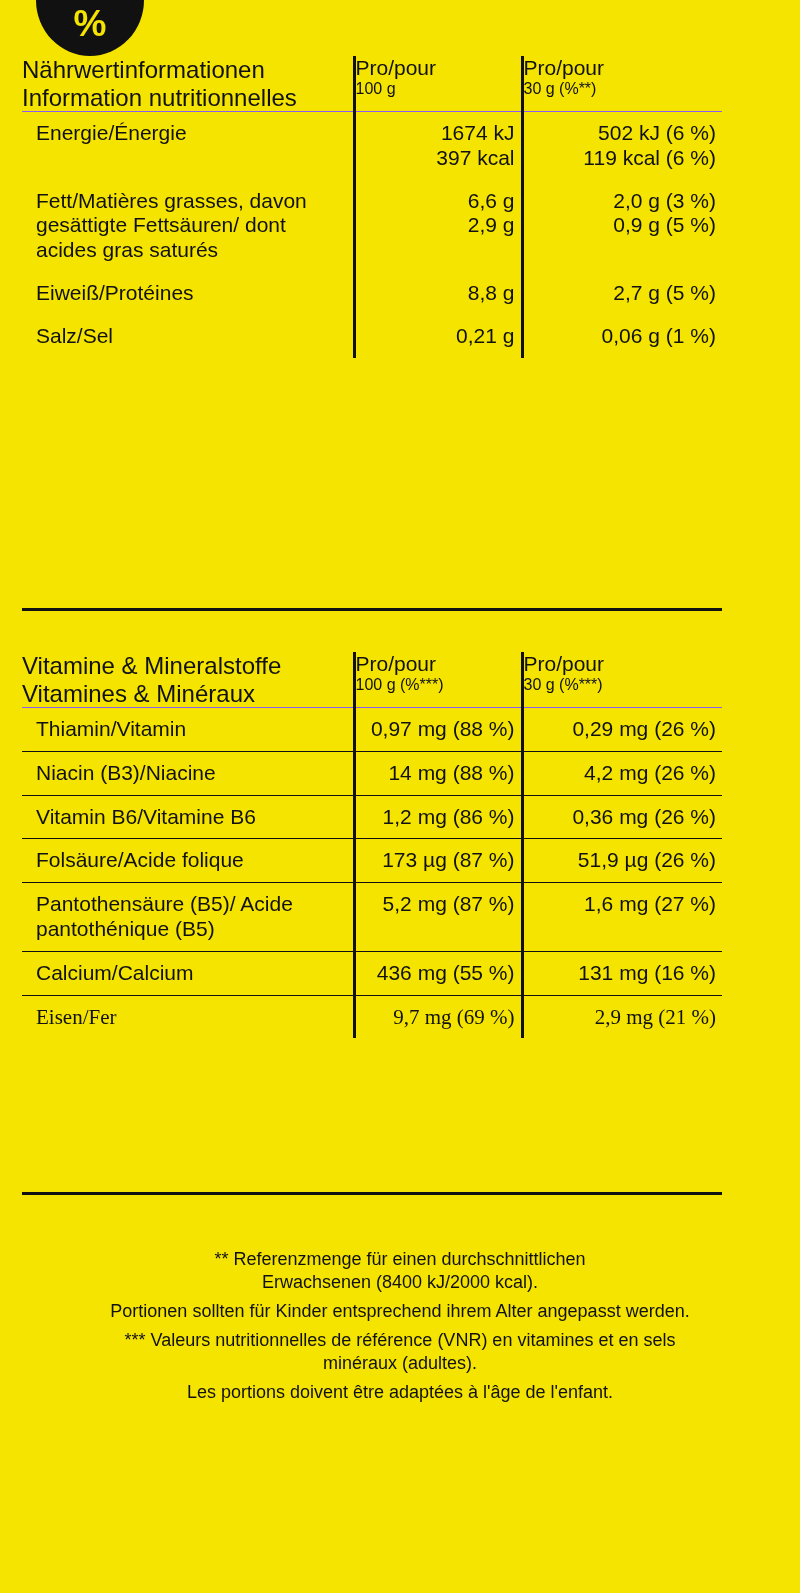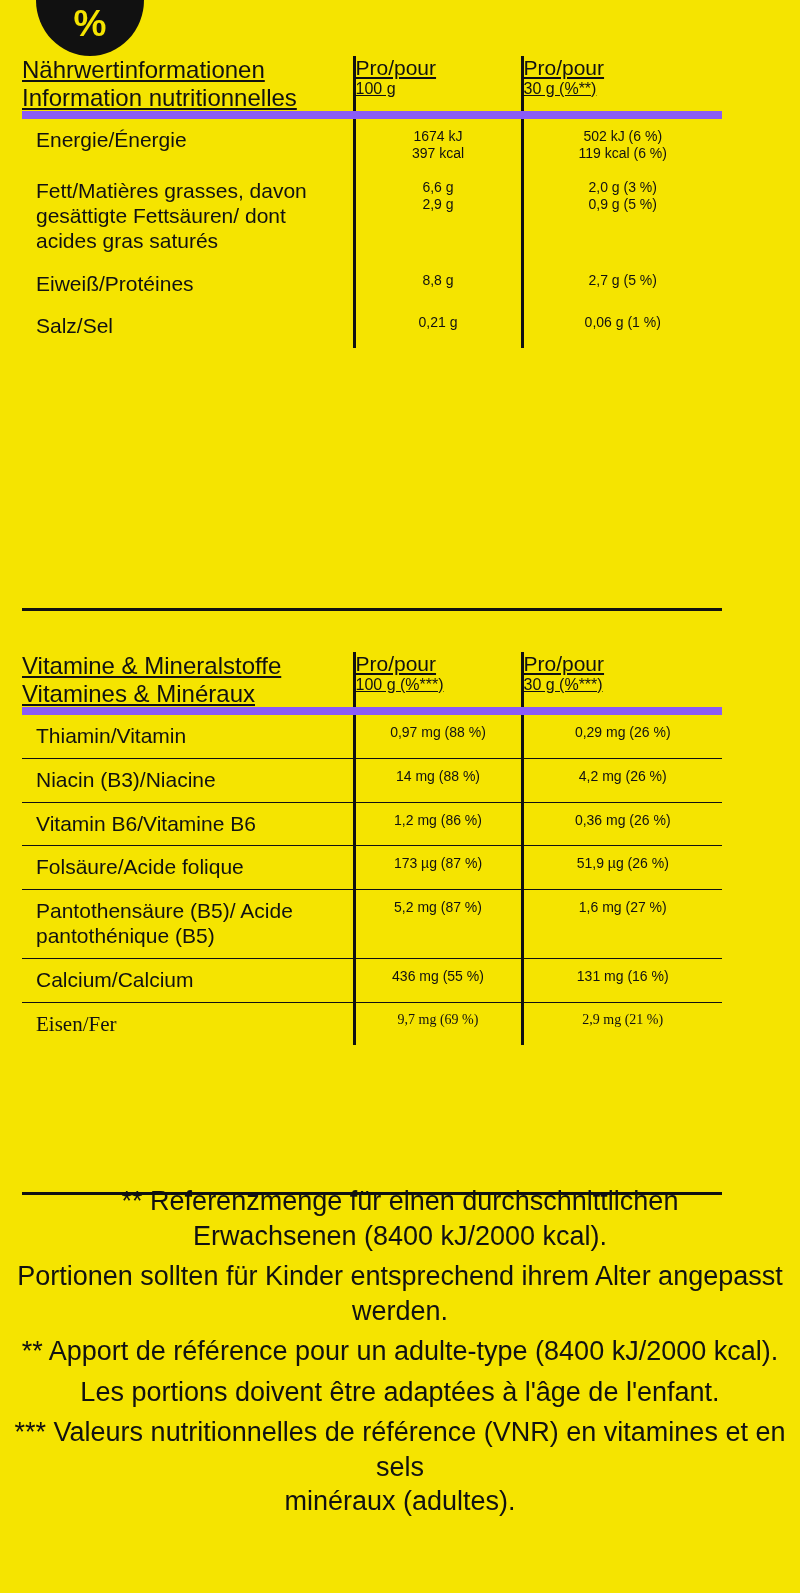--- a/index.html
+++ b/index.html
@@ -73,55 +73,55 @@
   .hdr-col {
     font-size: 21px;
     line-height: 1.12;
     text-align: center;
     padding: 12px 4px 10px 4px;
     border-left: 3px solid #111111;
   }
   .hdr-col .sub {
     font-size: 16px;
   }
-  thead tr { border-bottom: 8px solid #8b5cf6; text-decoration: underline; }
+  thead tr { border-bottom: 1px solid #8b5cf6; }
 
   
   tbody td.lbl {
     font-size: 21px;
     line-height: 1.18;
     padding: 9px 4px 9px 14px;
   }
   tbody td.val {
-    font-size: 14px;
+    font-size: 21px;
     line-height: 1.18;
-    text-align: center;
+    text-align: right;
     padding: 9px 6px 9px 6px;
     border-left: 3px solid #111111;
     white-space: pre-line;
   }
   tbody.ruled tr { border-bottom: 1.5px solid #111111; }
   tbody.ruled tr:last-child { border-bottom: none; font-family: Liberation Serif, serif; }
 
   .tbl-bottom-rule {
     position: absolute;
     left: 22px;
     width: 700px;
     height: 3px;
     background: #111111;
   }
 
   
   .footnotes {
     position: absolute;
     left: 14px;
     width: 772px;
-    top: 1184px;
+    top: 1248px;
     text-align: center;
-    font-size: 27px;
+    font-size: 18px;
     line-height: 1.28;
   }
   .footnotes p {
     margin: 0 0 6px 0;
     white-space: pre-line;
   }
 </style>
 </head>
 <body>
 
@@ -246,19 +246,18 @@
       </tr>
     </tbody>
   </table>
 
   <div class="tbl-bottom-rule" style="top:1192px;"></div>
 
   <div class="footnotes">
     <p>** Referenzmenge für einen durchschnittlichen
 Erwachsenen (8400 kJ/2000 kcal).</p>
     <p>Portionen sollten für Kinder entsprechend ihrem Alter angepasst werden.</p>
-    <p>** Apport de référence pour un adulte-type (8400 kJ/2000 kcal).</p>
-    <p>Les portions doivent être adaptées à l'âge de l'enfant.</p>
     <p>*** Valeurs nutritionnelles de référence (VNR) en vitamines et en sels
 minéraux (adultes).</p>
+    <p>Les portions doivent être adaptées à l'âge de l'enfant.</p>
   </div>
 
 </div>
 
 </body></html>

